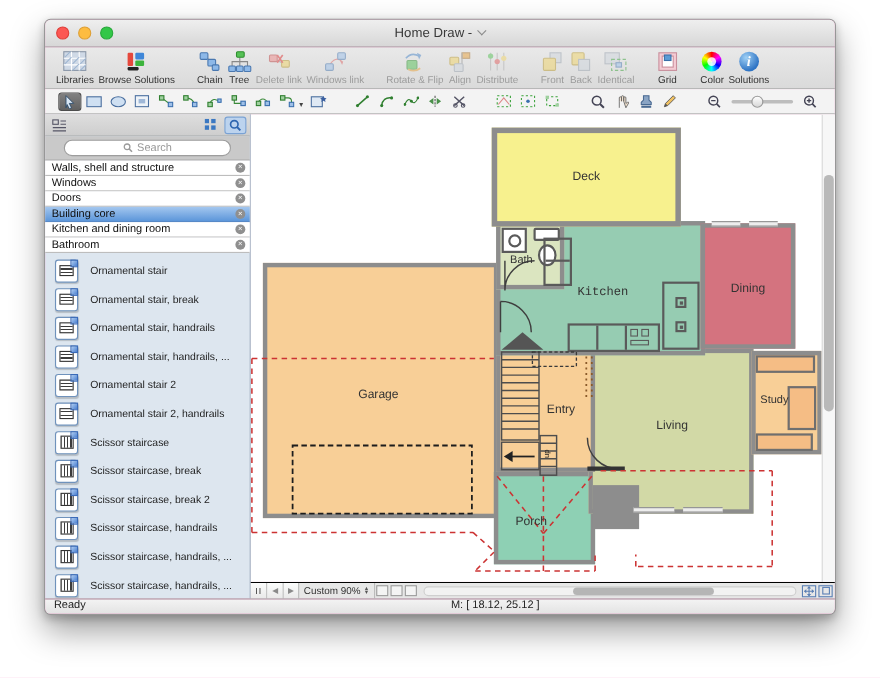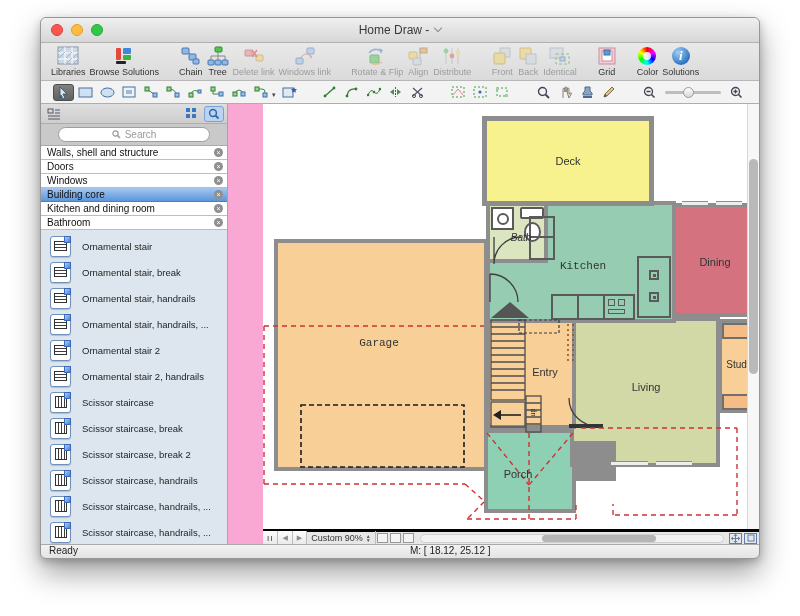--- a/index.html
+++ b/index.html
@@ -27,21 +27,21 @@
   .infocirc{width:18px;height:18px;border-radius:50%;background:radial-gradient(circle at 35% 30%,#9fd0f5,#2f74c4 70%);color:#fff;font-family:"Liberation Serif",serif;font-style:italic;font-weight:bold;font-size:13px;display:flex;align-items:center;justify-content:center;}
   
   .toolbar2{height:23px;flex:0 0 23px;background:#f3f3f3;border-bottom:1px solid #aeaeae;display:flex;align-items:center;padding:0 12px;gap:1px;}
   .tool{width:21px;height:17px;border-radius:3px;display:flex;align-items:center;justify-content:center;}
   .tool.sel{background:linear-gradient(#818181,#616161);border:1px solid #4d4d4d;}
   .t2sp{flex:0 0 18px;}
   .caret{font-size:7px;color:#444;margin:6px 2px 0 0;}
   .slider{width:56px;height:3px;background:#bdbdbd;border-radius:2px;position:relative;margin:0 4px;}
   .knob{position:absolute;left:18px;top:-4px;width:11px;height:11px;border-radius:50%;background:linear-gradient(#fdfdfd,#d8d8d8);border:1px solid #9a9a9a;}
   
-  .main{flex:1;display:flex;min-height:0;gap:35px;}
+  .main{flex:1;display:flex;min-height:0;}
   .sidebar{width:187px;flex:0 0 187px;background:#dde6ef;border-right:1px solid #9aa9ba;display:flex;flex-direction:column;}
   .side-top{height:20px;flex:0 0 20px;background:linear-gradient(#dedede,#cecece);border-bottom:1px solid #adadad;display:flex;align-items:center;padding:0 3px;gap:3px;}
   .side-top .grow{flex:1;}
   .mini{width:20px;height:16px;border-radius:3px;display:flex;align-items:center;justify-content:center;}
   .mini.on{background:#bcd3ee;border:1px solid #7aa2d4;}
   .search-strip{height:22px;flex:0 0 22px;background:#c9c9c9;border-bottom:1px solid #a9a9a9;display:flex;align-items:center;justify-content:center;}
   .search-box{width:152px;height:15px;background:#fff;border:1px solid #9d9d9d;border-radius:8px;display:flex;align-items:center;justify-content:center;gap:4px;color:#999;font-size:10px;}
   .cat{height:14px;background:#fff;border-bottom:1px solid #bdbdbd;display:flex;align-items:center;font-size:10px;color:#101010;padding-left:6px;}
   .cat.sel{background:linear-gradient(#a4c7ef,#5c96da);border-bottom-color:#4a80c2;}
   .cat .x{margin-left:auto;margin-right:4px;width:9px;height:9px;border-radius:50%;background:#8f8f8f;color:#fff;font-size:7px;line-height:9px;text-align:center;}
@@ -60,21 +60,21 @@
   .floor{position:absolute;left:0;top:0;width:521px;height:427px;}
   .room{position:absolute;border:4px solid #8d8d8d;}
   .rlabel{position:absolute;font-size:11px;color:#333;transform:translate(-50%,-50%);white-space:nowrap;}
   .rlabel.sm{font-size:10px;}
   .win{position:absolute;height:5px;background:#ededed;border-top:1px solid #8d8d8d;border-bottom:1px solid #8d8d8d;}
   .fix{position:absolute;border:2px solid #5a5a5a;}
   .furn{position:absolute;border:2px solid #6f6f6f;background:#f5bd85;}
   .uplbl{position:absolute;font-size:7px;color:#222;transform:rotate(-90deg);}
   svg.overlay{position:absolute;left:0;top:0;width:521px;height:427px;}
   
-  .controls{height:15px;flex:0 0 15px;background:#e7e7e7;border-top:3px solid #000000;display:flex;align-items:center;font-size:9px;color:#333;}
+  .controls{height:15px;flex:0 0 15px;background:#e7e7e7;border-top:1px solid #000000;display:flex;align-items:center;font-size:9px;color:#333;}
   .cbtn{height:14px;border-right:1px solid #bbb;display:flex;align-items:center;justify-content:center;background:linear-gradient(#fcfcfc,#e9e9e9);padding:0 4px;}
   .zoombox{display:flex;align-items:center;gap:3px;padding:0 4px;border-right:1px solid #bbb;height:14px;}
   .stepper{display:flex;flex-direction:column;font-size:5px;line-height:4px;color:#555;}
   .pagebox{width:11px;height:10px;border:1px solid #999;background:#f4f4f4;margin:0 1px;}
   .hscroll{flex:1;margin:2px 5px;height:9px;background:#f2f2f2;border:1px solid #cfcfcf;border-radius:5px;position:relative;}
   .hthumb{position:absolute;top:0;bottom:0;left:40%;width:38%;background:#b5b5b5;border-radius:4px;}
   .cornericon{width:13px;height:11px;border:1px solid #5b7fb4;margin-right:2px;display:flex;align-items:center;justify-content:center;}
   .statusbar{height:14px;flex:0 0 14px;background:linear-gradient(#f3f3f3,#e3e3e3);border-top:1px solid #aaa;position:relative;font-size:10px;color:#222;}
   .ready{position:absolute;left:8px;top:0;}
   .coords{position:absolute;left:57%;top:0;transform:translateX(-50%);}
@@ -457,25 +457,25 @@
             </svg>
           <span>Search</span>
         </div>
       </div>
       <div id="cats">
           <div class="cat">
             <span>Walls, shell and structure</span>
             <span class="x">×</span>
           </div>
           <div class="cat">
+            <span>Windows</span>
+            <span class="x">×</span>
+          </div>
+          <div class="cat">
             <span>Doors</span>
-            <span class="x">×</span>
-          </div>
-          <div class="cat">
-            <span>Windows</span>
             <span class="x">×</span>
           </div>
           <div class="cat sel">
             <span>Building core</span>
             <span class="x">×</span>
           </div>
           <div class="cat">
             <span>Kitchen and dining room</span>
             <span class="x">×</span>
           </div>
@@ -662,24 +662,24 @@
               <path d="M474 411 H350"></path>
               <path d="M350 411 V400"></path>
             </g>
             <g stroke="#8a5a2a" stroke-width="1.6" fill="none" stroke-dasharray="2 3">
               <path d="M305 220 V258"></path>
               <path d="M310 220 V258"></path>
             </g>
           </svg>
 
           <span class="rlabel" style="left:305px;top:57px;">Deck</span>
-          <span class="rlabel sm" style="left:258px;top:133px;font-style:italic;">Bath</span>
+          <span class="rlabel sm" style="left:246px;top:133px;">Bath</span>
           <span class="rlabel" style="left:320px;top:162px;font-family:Liberation Mono, monospace;">Kitchen</span>
           <span class="rlabel" style="left:452px;top:158px;">Dining</span>
-          <span class="rlabel" style="left:116px;top:239px;font-family:Liberation Mono, monospace;">Garage</span>
+          <span class="rlabel" style="left:116px;top:255px;">Garage</span>
           <span class="rlabel" style="left:282px;top:268px;">Entry</span>
           <span class="rlabel" style="left:383px;top:283px;">Living</span>
           <span class="rlabel sm" style="left:476px;top:260px;">Study</span>
           <span class="rlabel" style="left:255px;top:370px;">Porch</span>
           <span class="uplbl" style="left:266px;top:305px;">up</span>
         </div>
         <div class="vscroll">
             <div class="vthumb"></div>
           </div>
       </div>

